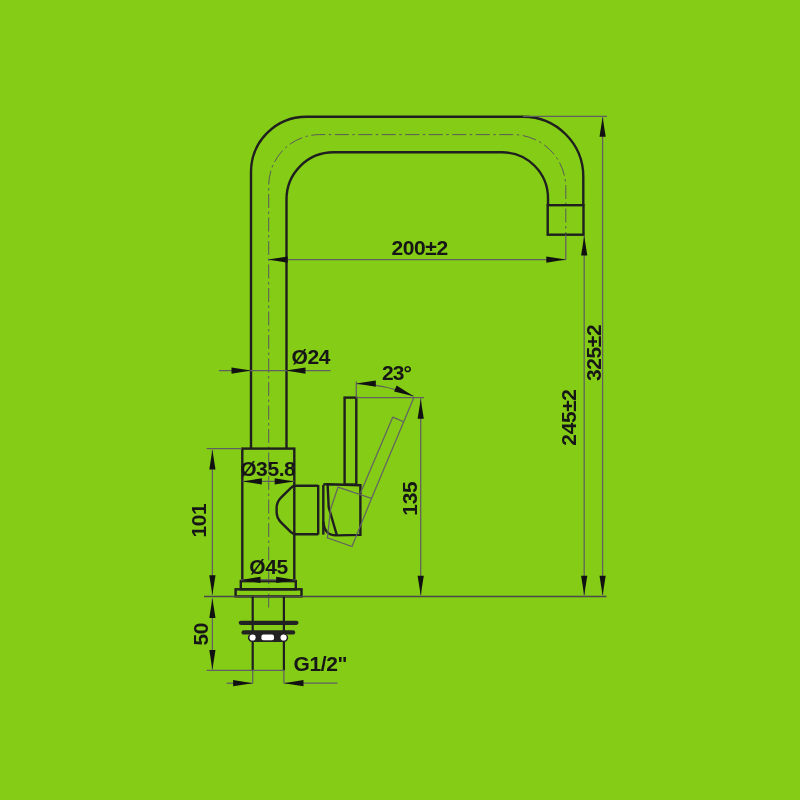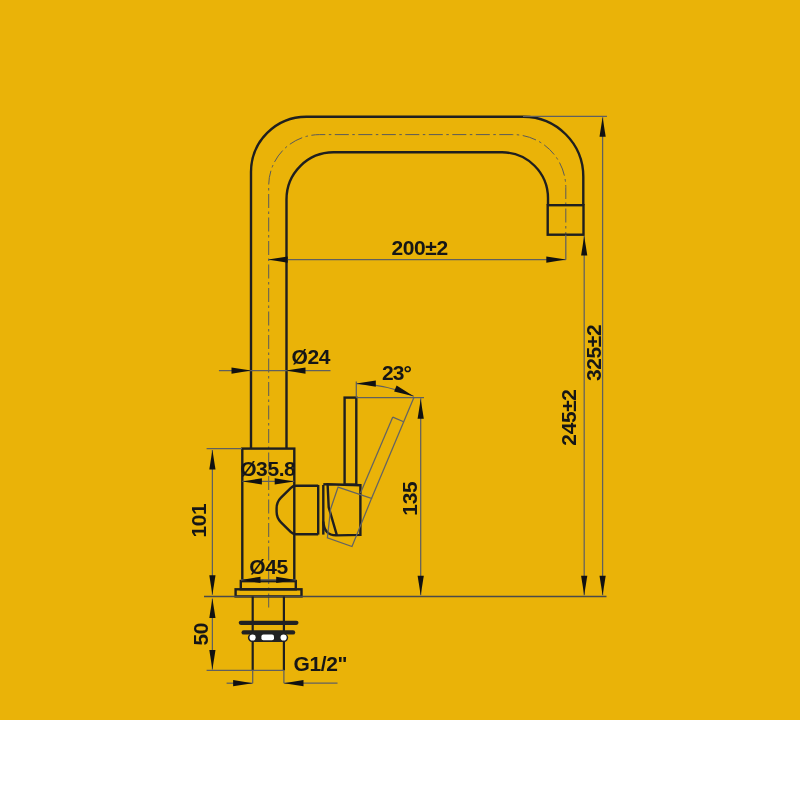--- a/index.html
+++ b/index.html
@@ -1,16 +1,16 @@
 <!DOCTYPE html>
 <html><head>
 <meta charset="utf-8">
 <style>
   html,body{margin:0;padding:0;background:#ffffff;}
-  .wrap{width:800px;height:720px;position:relative;background:#eab308;}
+  .wrap{width:800px;height:800px;position:relative;background:#84cc16;}
   svg{position:absolute;left:0;top:0;}
   text{-webkit-font-smoothing:antialiased;font-family:"Liberation Sans", sans-serif;font-weight:bold;fill:#161616;font-size:21px;letter-spacing:-0.4px;}
 </style>
 </head>
 <body>
 <div class="wrap">
 <svg width="800" height="800" viewBox="0 0 800 800">
 
   <g stroke="#5a5a5a" stroke-width="1" fill="none" stroke-dasharray="14 3.5 2.5 3.5">
     <path d="M268.7,607.5 L268.7,185.6 A51,51 0 0 1 319.7,134.6 L512.8,134.6 A53,53 0 0 1 565.8,187.6 L565.8,234"></path>

